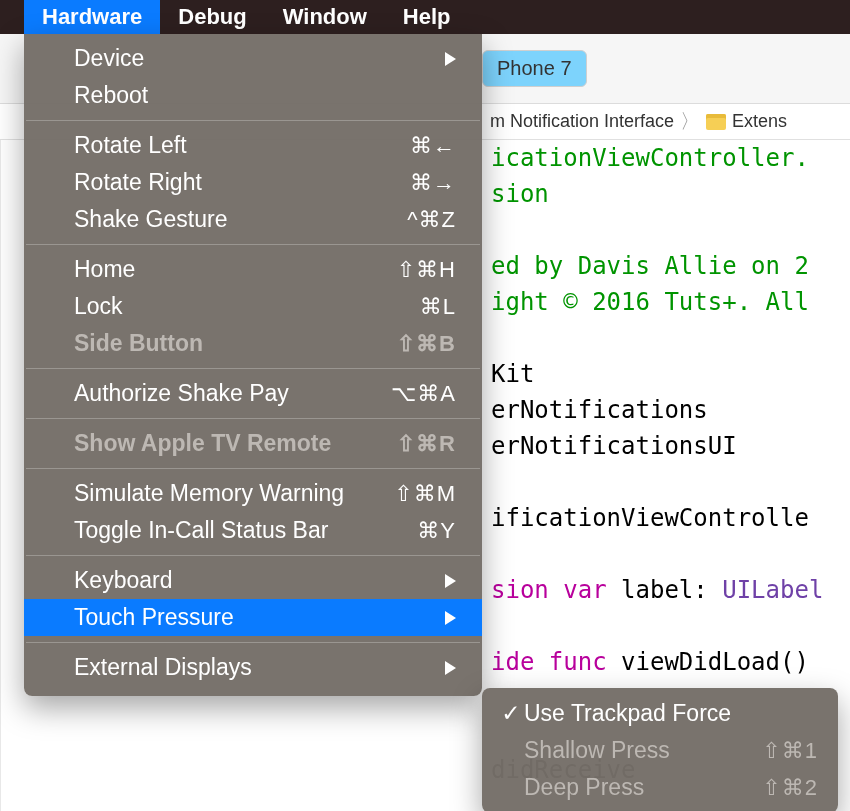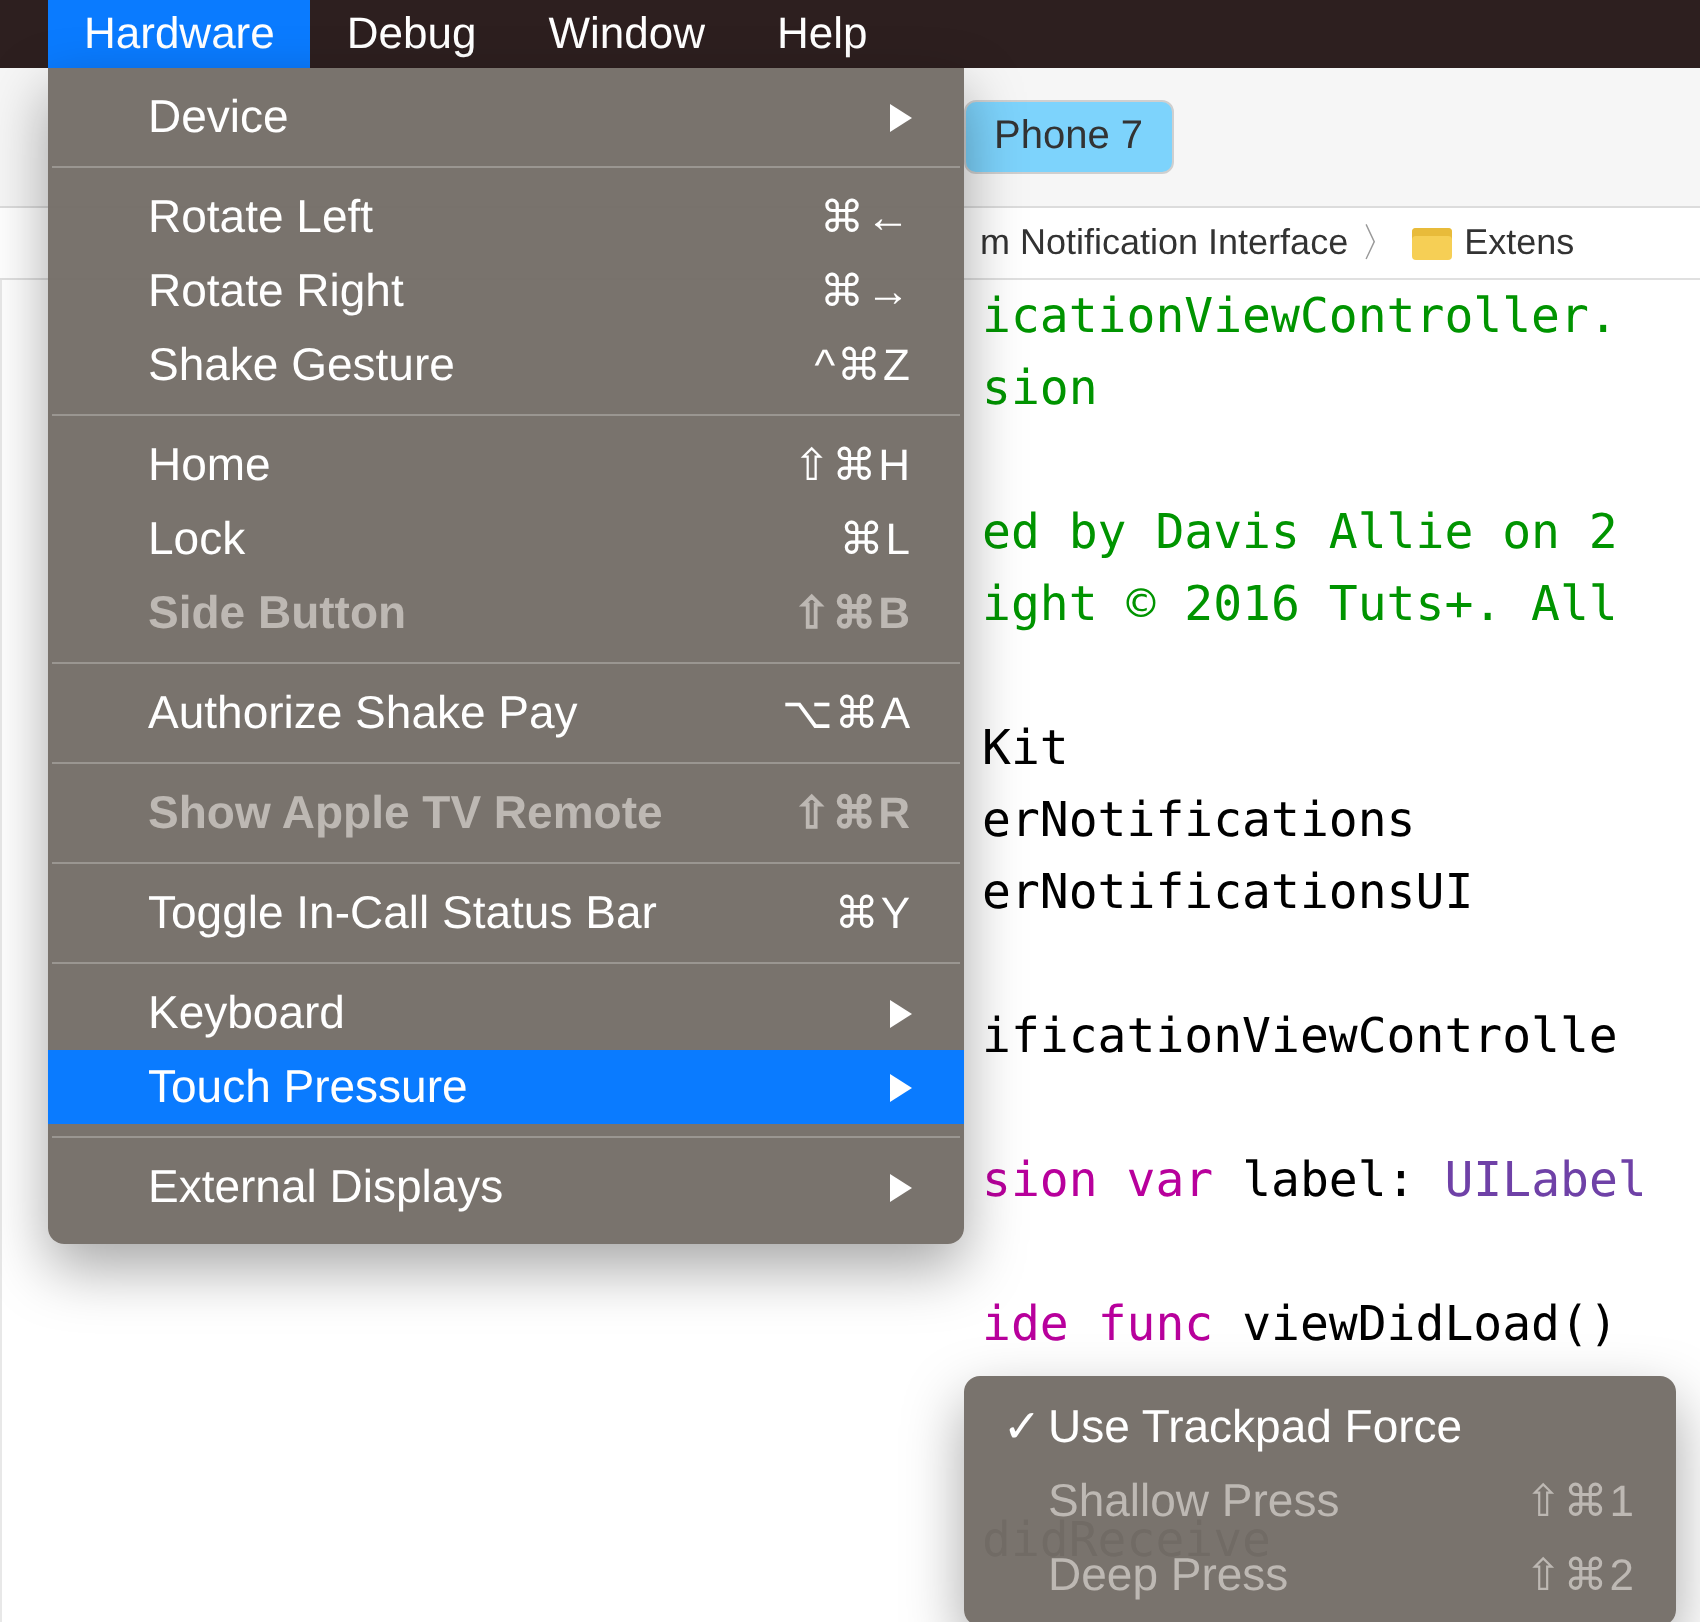--- a/index.html
+++ b/index.html
@@ -7,21 +7,21 @@
   font-family: -apple-system, "Helvetica Neue", Arial, sans-serif;
   width: 850px; height: 811px;
   background: #fff; overflow: hidden; position: relative;
 }
 .menubar {
   height: 34px; background: #2d1f1f;
   display: flex; align-items: center; padding-left: 24px;
 }
 .mb-item {
   color: #fff; font-size: 22px; padding: 4px 18px;
-  cursor: default; font-weight: 400;
+  cursor: default; font-weight: 700;
 }
 .mb-item.active { background: #0a7bff; }
 .toolbar {
   height: 70px; background: #f6f6f6; border-bottom: 1px solid #dcdcdc;
   position: relative;
 }
 .device-pill {
   position: absolute; left: 482px; top: 16px;
   border: 1px solid #cfcfcf; border-radius: 6px;
   padding: 6px 14px; font-size: 20px; color: #333; background: #7dd3fc;
@@ -121,20 +121,23 @@
 <span style="display:inline-block;width:430px"></span><span class="kw">ide</span> <span class="kw">func</span> <span>viewDidLoad()</span>
 
 
 <span style="display:inline-block;width:430px"></span><span>didReceive</span></div>
 
 <div class="menu" id="menu-root">
     <div class="mi">
       <span class="lbl">Device</span>
       <span class="arrow"></span>
     </div>
+    <div class="mi">
+      <span class="lbl">Reboot</span>
+    </div>
     <div class="sep"></div>
     <div class="mi">
       <span class="lbl">Rotate Left</span>
       <span class="sc">⌘←</span>
     </div>
     <div class="mi">
       <span class="lbl">Rotate Right</span>
       <span class="sc">⌘→</span>
     </div>
     <div class="mi">
@@ -158,20 +161,24 @@
     <div class="mi">
       <span class="lbl">Authorize Shake Pay</span>
       <span class="sc">⌥⌘A</span>
     </div>
     <div class="sep"></div>
     <div class="mi dis">
       <span class="lbl">Show Apple TV Remote</span>
       <span class="sc">⇧⌘R</span>
     </div>
     <div class="sep"></div>
+    <div class="mi">
+      <span class="lbl">Simulate Memory Warning</span>
+      <span class="sc">⇧⌘M</span>
+    </div>
     <div class="mi">
       <span class="lbl">Toggle In-Call Status Bar</span>
       <span class="sc">⌘Y</span>
     </div>
     <div class="sep"></div>
     <div class="mi">
       <span class="lbl">Keyboard</span>
       <span class="arrow"></span>
     </div>
     <div class="mi hl">

